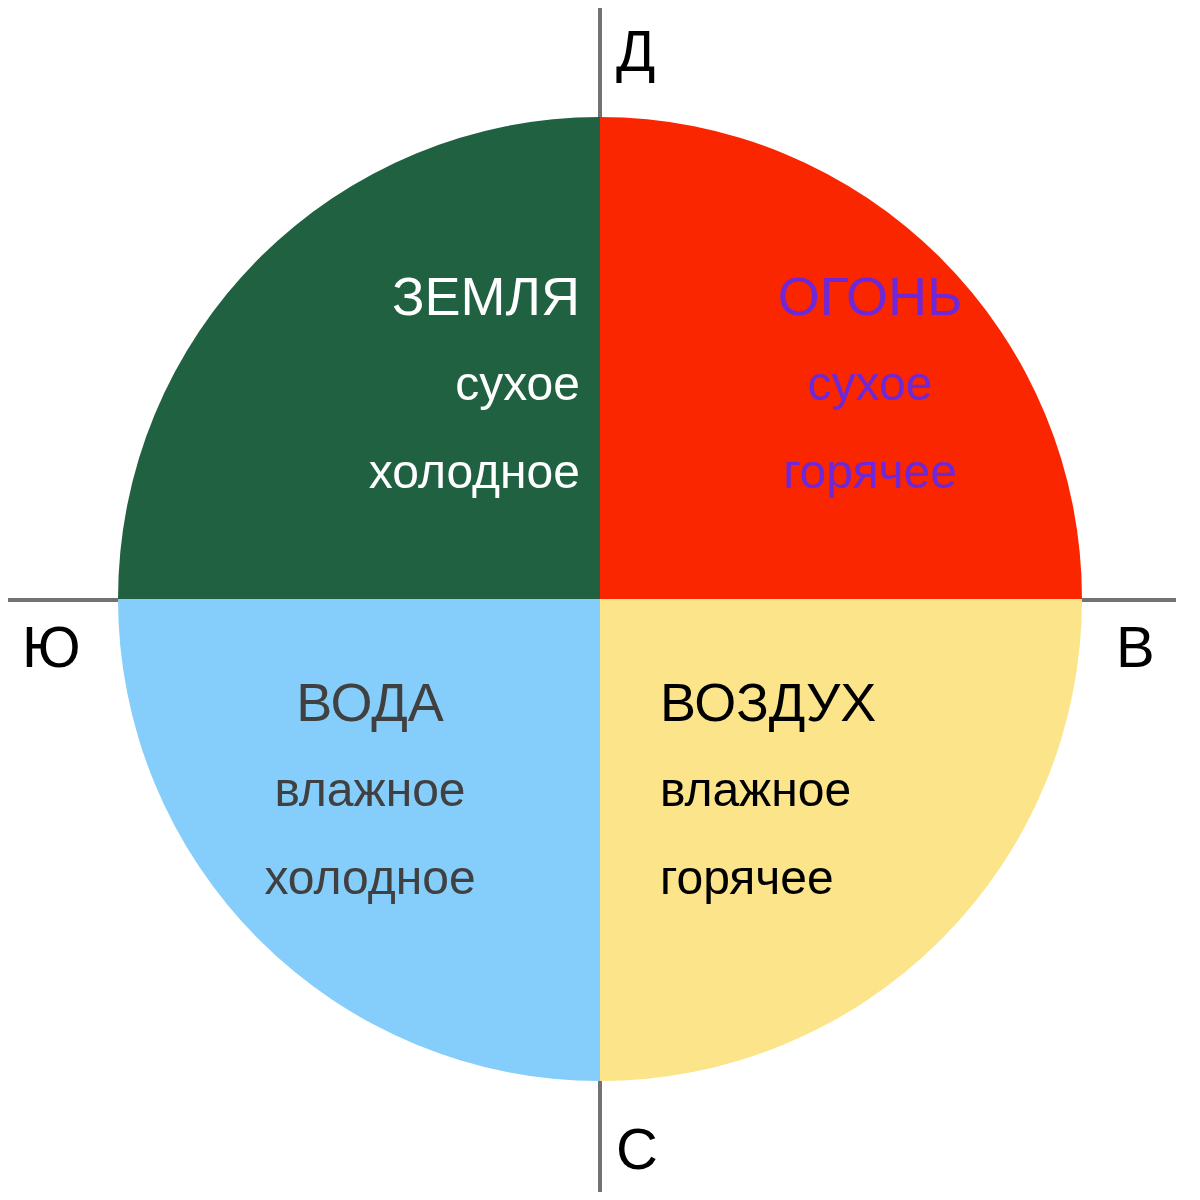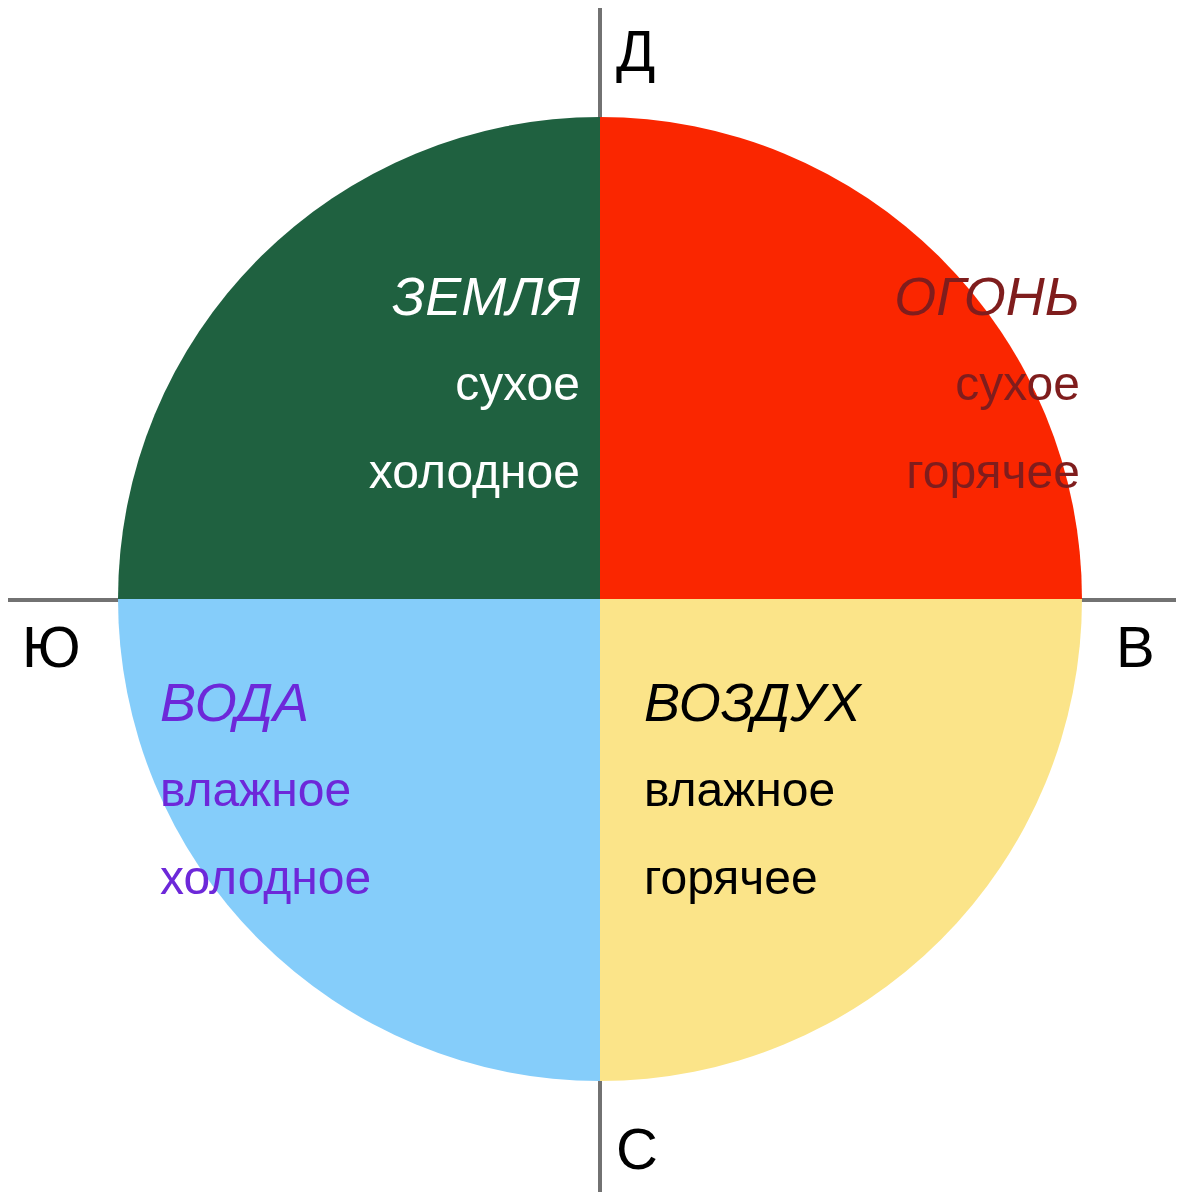--- a/index.html
+++ b/index.html
@@ -75,49 +75,48 @@
   .qtext {
     position: absolute;
     width: 420px;
     display: flex;
     flex-direction: column;
   }
   .qtext .line-title {
     font-size: 54px;
     line-height: 88px;
     white-space: nowrap;
-    font-style: italic;
   }
   .qtext .line-sub {
     font-size: 48px;
     line-height: 88px;
     white-space: nowrap;
   }
 
   
   .text-earth {
     left: 160px;
     top: 252px;
     text-align: right;
     color: #ffffff;
   }
   .text-fire {
     left: 660px;
     top: 252px;
-    text-align: right;
-    color: #7f1d1d;
+    text-align: center;
+    color: #6d28d9;
   }
   .text-water {
     left: 160px;
     top: 658px;
-    text-align: left;
-    color: #6d28d9;
+    text-align: center;
+    color: #404040;
   }
   .text-air {
-    left: 644px;
+    left: 660px;
     top: 658px;
     text-align: left;
     color: #000000;
   }
 
   
   .compass {
     position: absolute;
     font-size: 58px;
     line-height: 58px;

